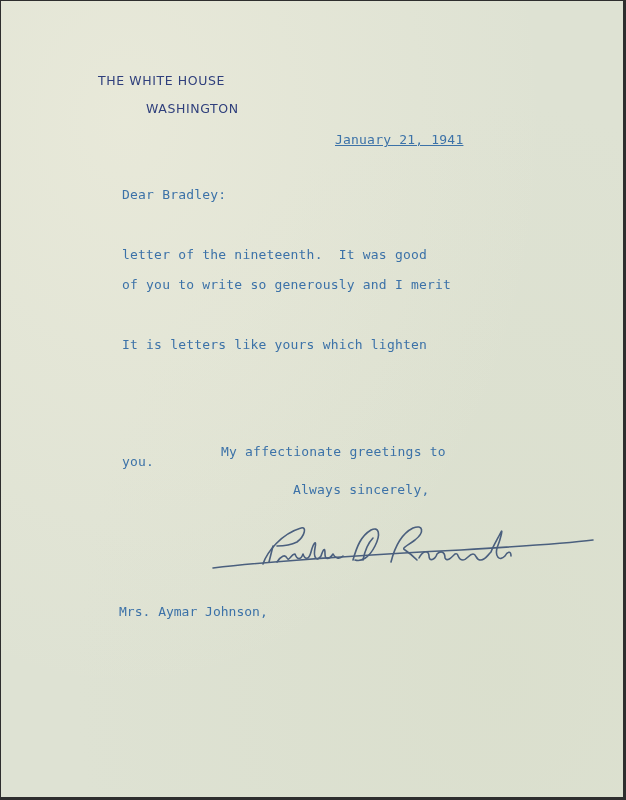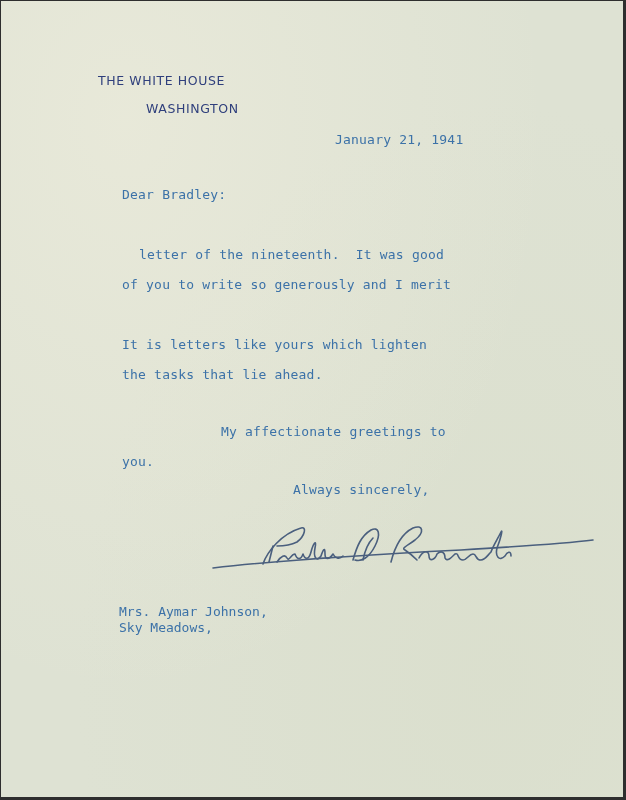--- a/index.html
+++ b/index.html
@@ -28,21 +28,21 @@
     .lh1 { left: 73px; top: 72px; margin-left: 24px; }
     .lh2 { left: 145px; top: 100px; }
     .typed {
       position: absolute;
       font-family: "DejaVu Sans Mono", monospace;
       color: #3c72a8;
       font-size: 13px;
       letter-spacing: 0.2px;
       white-space: pre;
     }
-    .date { left: 334px; top: 131px; }
+    .date { left: 334px; top: 131px; text-decoration: underline; }
     .salutation { left: 121px; top: 186px; }
     .body-line { left: 121px; }
     .indent { left: 220px; }
     .closing { left: 292px; top: 481px; }
     .address-block {
       position: absolute; left: 118px; top: 603px;
       font-family: "DejaVu Sans Mono", monospace;
       color: #3c72a8; font-size: 13px; line-height: 15.5px;
       white-space: pre;
     }
@@ -56,25 +56,24 @@
 
 <div class="page">
 
   <div class="letterhead lh1">THE WHITE HOUSE</div>
   <div class="letterhead lh2">WASHINGTON</div>
 
   <div class="typed date">January 21, 1941</div>
 
   <div class="typed salutation">Dear Bradley:</div>
 
-  <div class="typed body-line" style="top:246px;margin-left:17px;">letter of the nineteenth.  It was good</div>
+  <div class="typed body-line" style="top:246px;">letter of the nineteenth.  It was good</div>
   <div class="typed body-line" style="top:276px;">of you to write so generously and I merit</div>
   <div class="typed body-line" style="top:336px;">It is letters like yours which lighten</div>
-  <div class="typed body-line" style="top:366px;">the tasks that lie ahead.</div>
-  <div class="typed indent" style="top:423px;text-align:center;">My affectionate greetings to</div>
+  <div class="typed indent" style="top:443px;text-align:center;">My affectionate greetings to</div>
   <div class="typed body-line" style="top:453px;">you.</div>
 
   <div class="typed closing">Always sincerely,</div>
 
   <svg class="signature" viewBox="0 0 400 70">
     <g fill="none" stroke="#4a5f7e" stroke-width="1.6" stroke-linecap="round" stroke-linejoin="round">
 
       <path d="M12 52 C 80 44, 180 38, 260 34 C 310 31, 360 28, 392 24"></path>
 
       <path d="M62 48 C 66 36, 80 18, 100 12 C 106 10, 104 20, 96 26 C 88 30, 80 30, 76 30"></path>
@@ -84,15 +83,15 @@
 
       <path d="M152 44 C 156 30, 160 20, 170 14 C 178 10, 180 18, 174 30 C 168 42, 160 46, 154 44"></path>
       <path d="M162 44 C 164 34, 168 26, 172 22"></path>
 
       <path d="M190 46 C 194 30, 200 18, 212 12 C 222 8, 224 16, 214 24 C 206 30, 200 32, 204 34 C 210 38, 214 42, 216 44"></path>
 
       <path d="M218 42 C 222 34, 228 34, 228 40 C 228 46, 234 44, 236 38 C 240 34, 244 36, 244 42 C 246 46, 250 42, 254 38 C 258 36, 256 44, 262 44 C 266 44, 268 38, 272 38 C 276 38, 274 44, 280 44 C 284 44, 286 40, 290 36 C 292 30, 296 24, 300 16 C 302 12, 300 22, 296 32 C 294 40, 298 46, 304 40 C 306 36, 310 34, 310 40"></path>
     </g>
   </svg>
 
-  <div class="address-block"><div>Mrs. Aymar Johnson,</div><div>Sky Meadows,</div></div>
+  <div class="address-block"><div>Mrs. Aymar Johnson,</div></div>
 
 </div>
 
 </body></html>

